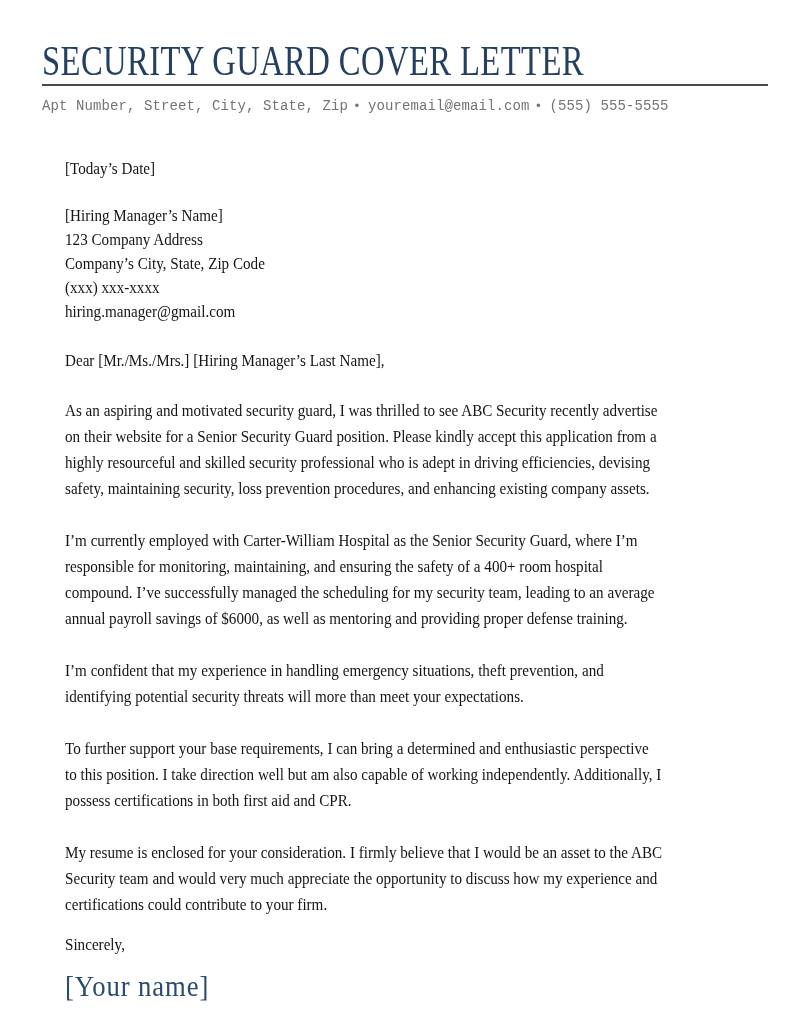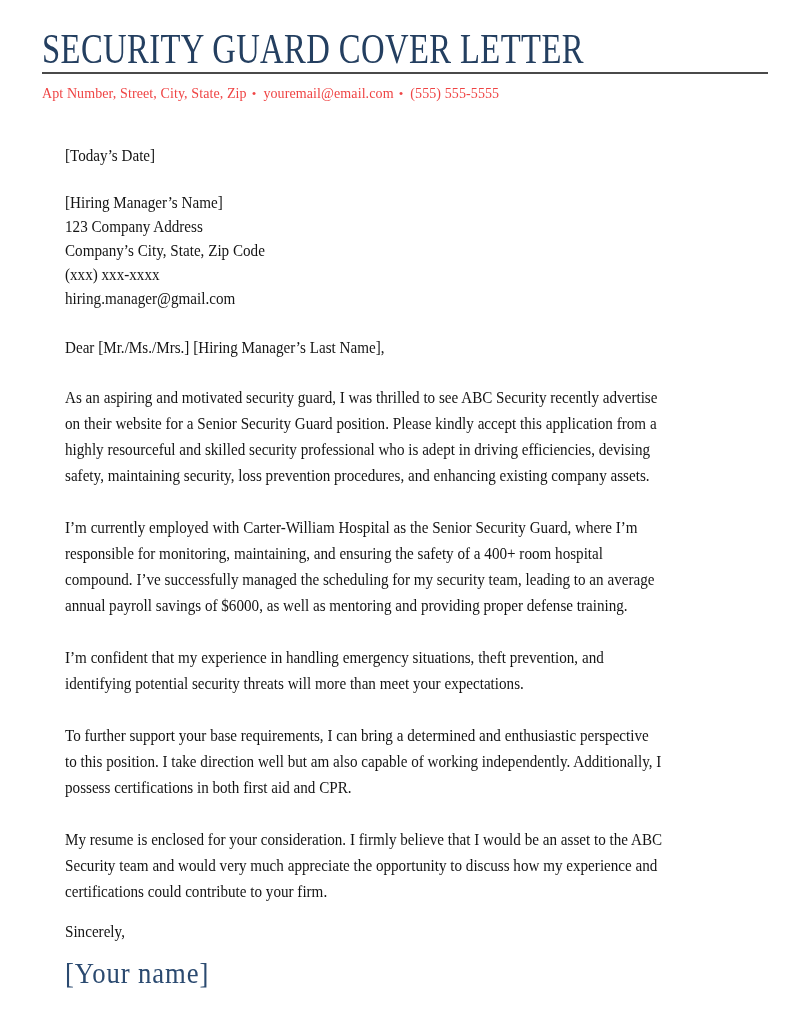--- a/index.html
+++ b/index.html
@@ -7,21 +7,21 @@
   body {
     width: 800px;
     height: 1035px;
     font-family: "Liberation Serif", "DejaVu Serif", serif;
     color: #1a1a1a;
     overflow: hidden;
   }
   .page {
     width: 800px;
     height: 1035px;
-    padding: 28px 32px 0 42px;
+    padding: 40px 32px 0 42px;
     background: #ffffff;
   }
 
   
   .header h1 {
     height: 42px;
     font-weight: 400;
     white-space: nowrap;
     overflow: visible;
   }
@@ -38,22 +38,23 @@
   .rule {
     border: none;
     border-top: 2px solid #4a4a4a;
     width: 726px;
     margin-top: 2px;
   }
   .contact {
     margin-top: 11px;
     font-size: 14px;
     line-height: 18px;
-    color: #ef4444;
+    color: #737373;
     letter-spacing: 0.1px;
+    font-family: Liberation Mono, monospace;
   }
   .contact .dot {
     display: inline-block;
     margin: 0 7px 0 5px;
     font-size: 13px;
   }
 
   
   .letter {
     margin-left: 23px;

